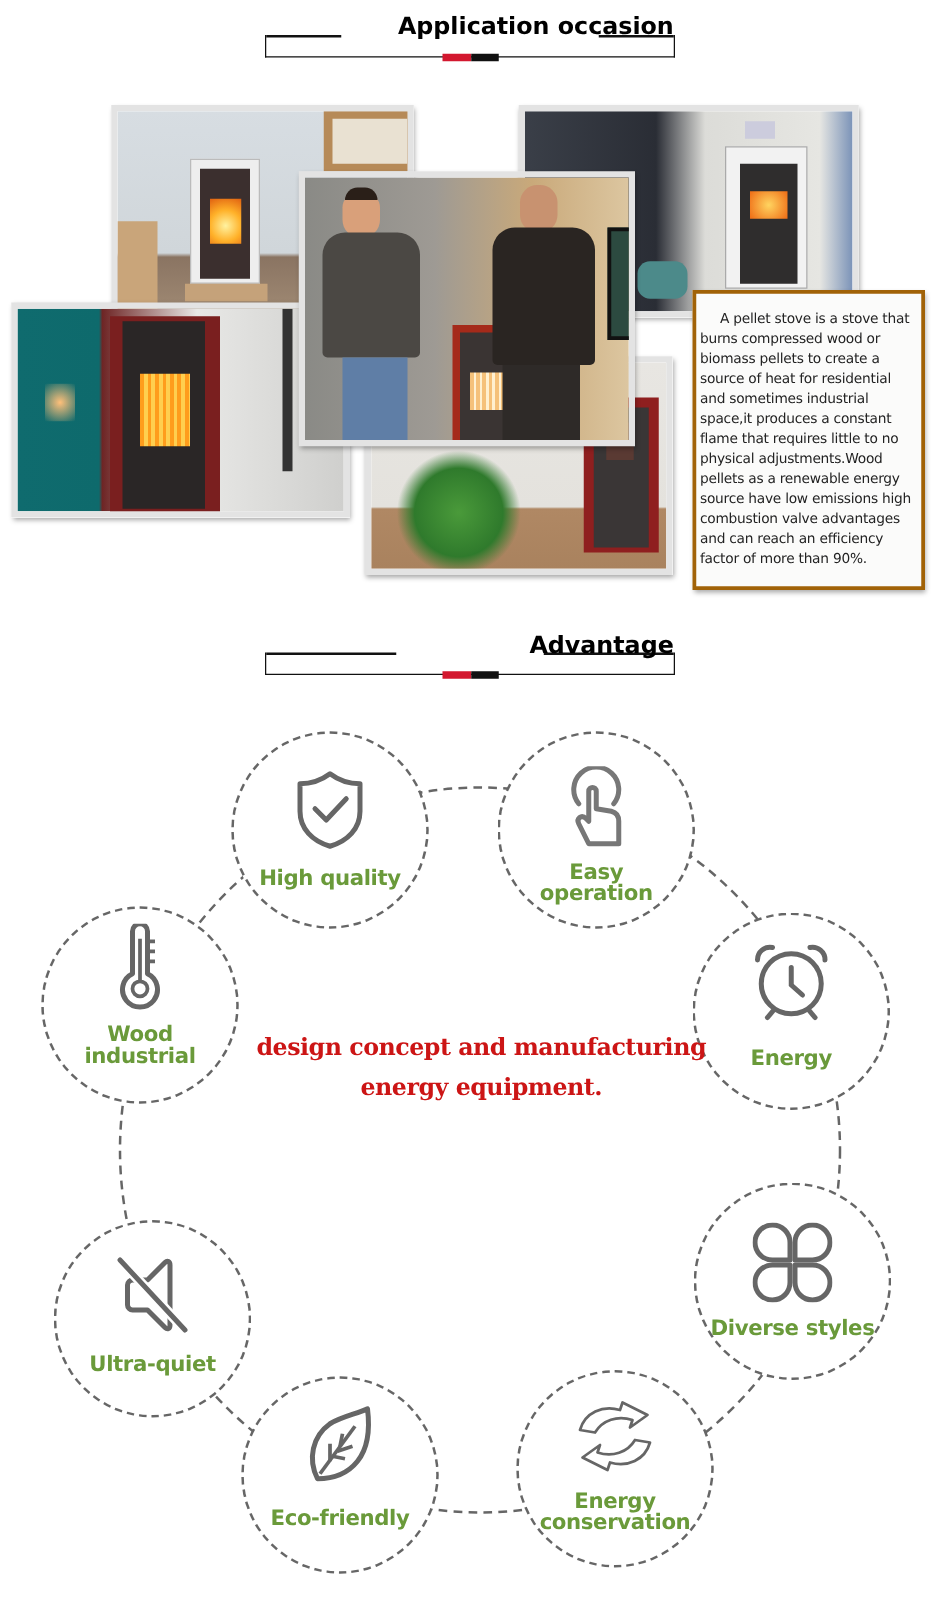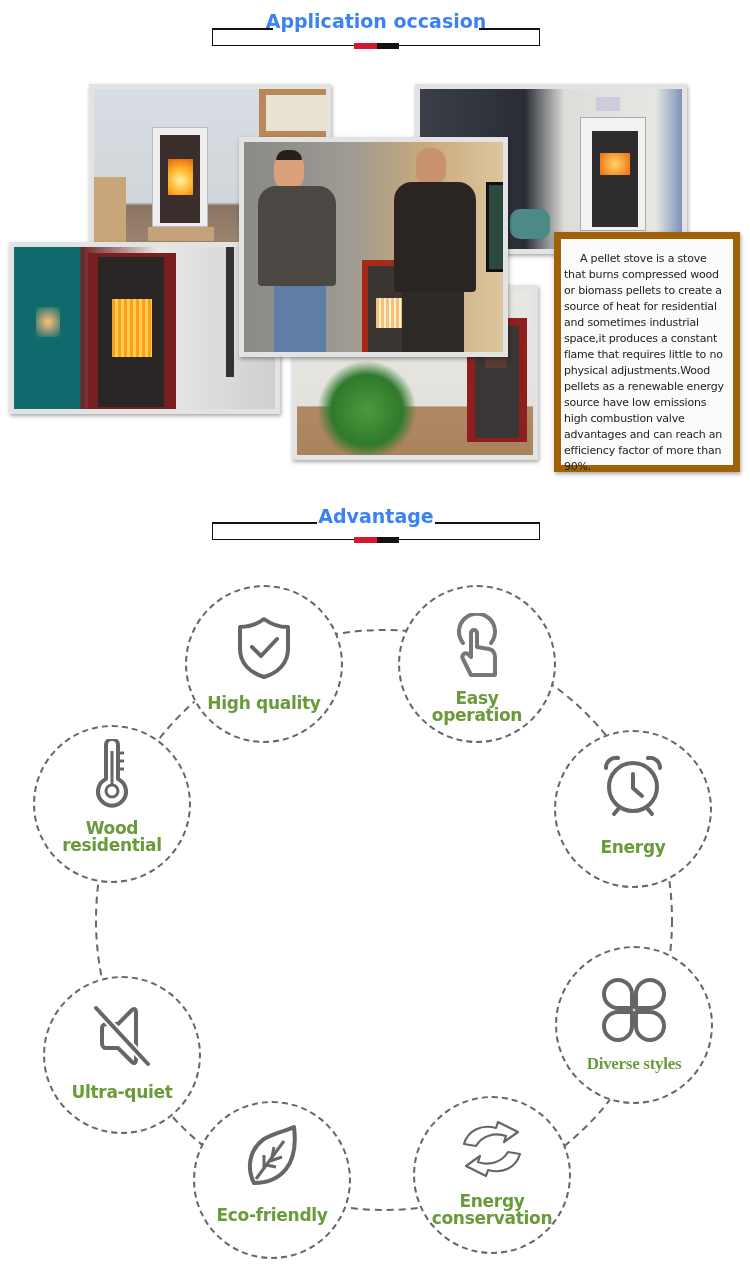--- a/index.html
+++ b/index.html
@@ -1,26 +1,26 @@
 <!DOCTYPE html>
 <html><head>
 <meta charset="utf-8">
 <style>
   * { margin:0; padding:0; box-sizing:border-box; }
   body { width:750px; height:1283px; background:#ffffff; position:relative; overflow:hidden; font-family:"Liberation Sans", "DejaVu Sans", sans-serif; }
   .section-title { position:absolute; left:212px; width:328px; height:18px; border:1.5px solid #111; border-top:none; }
   .section-title .topline { position:absolute; top:0; height:1.5px; background:#111; }
-  .section-title .label { position:absolute; left:0; right:0; text-align:center; font-weight:bold; font-size:19px; color:#3b82f6; font-family:"DejaVu Sans", sans-serif; background:transparent; }
+  .section-title .label { position:absolute; left:0; right:0; text-align:right; font-weight:bold; font-size:19px; color:#000000; font-family:"DejaVu Sans", sans-serif; background:transparent; }
   .section-title .bar-red { position:absolute; bottom:-4px; left:141px; width:23px; height:6px; background:#d3182f; }
   .section-title .bar-black { position:absolute; bottom:-4px; left:164px; width:22px; height:6px; background:#111; }
 
   .photo { position:absolute; border:5px solid #e3e3e3; box-shadow:1px 2px 4px rgba(0,0,0,0.35); overflow:hidden; }
   .photo .scene { position:absolute; inset:0; }
 
-  .desc-card { position:absolute; left:554px; top:232px; width:186px; height:240px; background:#fbfbfa; border:7px solid #a16207; box-shadow:1px 2px 4px rgba(0,0,0,0.35); padding:12px 4px 0 3px; font-family:"DejaVu Sans", sans-serif; font-size:11px; line-height:16px; color:#222; text-indent:16px; letter-spacing:-0.2px; }
+  .desc-card { position:absolute; left:554px; top:232px; width:186px; height:240px; background:#fbfbfa; border:3px solid #a16207; box-shadow:1px 2px 4px rgba(0,0,0,0.35); padding:12px 4px 0 3px; font-family:"DejaVu Sans", sans-serif; font-size:11px; line-height:16px; color:#222; text-indent:16px; letter-spacing:-0.2px; }
 
   .ring { position:absolute; }
   .adv { position:absolute; width:158px; height:158px; border:2px dashed #666; border-radius:50%; background:#fff; }
   .adv .ico { position:absolute; left:50%; transform:translateX(-50%); }
   .adv .lbl { position:absolute; left:0; right:0; text-align:center; color:#6a9a3a; font-weight:bold; font-size:17px; line-height:17px; font-family:"DejaVu Sans", sans-serif; letter-spacing:-0.3px; }
 
   .center-text { position:absolute; left:120px; top:823px; width:530px; text-align:center; color:#cc1515; font-family:"DejaVu Serif", serif; font-weight:bold; font-size:19px; line-height:31.5px; letter-spacing:-0.4px; }
 </style>
 </head>
 <body>
@@ -123,21 +123,21 @@
 <div class="adv" style="left:33px;top:725px;">
   <svg class="ico" width="40" height="70" viewBox="0 0 40 70" style="top:12px;">
     <path d="M14 6 A6 6 0 0 1 26 6 L26 40 A14 14 0 1 1 14 40 Z" fill="none" stroke="#666" stroke-width="4" stroke-linejoin="round"></path>
     <circle cx="20" cy="52" r="6" fill="none" stroke="#666" stroke-width="3"></circle>
     <line x1="20" y1="12" x2="20" y2="46" stroke="#666" stroke-width="3"></line>
     <line x1="26" y1="14" x2="32" y2="14" stroke="#666" stroke-width="3"></line>
     <line x1="26" y1="22" x2="32" y2="22" stroke="#666" stroke-width="3"></line>
     <line x1="26" y1="30" x2="32" y2="30" stroke="#666" stroke-width="3"></line>
   </svg>
   <div class="lbl" style="top:93px;">Wood</div>
-  <div class="lbl" style="top:110px;">residential</div>
+  <div class="lbl" style="top:110px;">industrial</div>
 </div>
 
 <div class="adv" style="left:554px;top:730px;">
   <svg class="ico" width="66" height="66" viewBox="0 0 66 66" style="top:20px;">
     <circle cx="33" cy="35" r="24" fill="none" stroke="#666" stroke-width="4"></circle>
     <path d="M6 16 A10 10 0 0 1 18 6" fill="none" stroke="#666" stroke-width="4" stroke-linecap="round"></path>
     <path d="M48 6 A10 10 0 0 1 60 16" fill="none" stroke="#666" stroke-width="4" stroke-linecap="round"></path>
     <path d="M33 22 L33 36 L42 44" fill="none" stroke="#666" stroke-width="4" stroke-linecap="round"></path>
     <line x1="14" y1="62" x2="19" y2="56" stroke="#666" stroke-width="4" stroke-linecap="round"></line>
     <line x1="52" y1="62" x2="47" y2="56" stroke="#666" stroke-width="4" stroke-linecap="round"></line>
@@ -154,21 +154,21 @@
   <div class="lbl" style="top:106px;">Ultra-quiet</div>
 </div>
 
 <div class="adv" style="left:555px;top:946px;">
   <svg class="ico" width="64" height="64" viewBox="0 0 64 64" style="top:30px;">
     <path d="M30 30 L30 16 A14 14 0 1 0 16 30 Z" fill="none" stroke="#666" stroke-width="4" stroke-linejoin="round"></path>
     <path d="M34 30 L34 16 A14 14 0 1 1 48 30 Z" fill="none" stroke="#666" stroke-width="4" stroke-linejoin="round"></path>
     <path d="M30 34 L30 48 A14 14 0 1 1 16 34 Z" fill="none" stroke="#666" stroke-width="4" stroke-linejoin="round"></path>
     <path d="M34 34 L34 48 A14 14 0 1 0 48 34 Z" fill="none" stroke="#666" stroke-width="4" stroke-linejoin="round"></path>
   </svg>
-  <div class="lbl" style="top:107px;font-family:Liberation Serif, serif;">Diverse styles</div>
+  <div class="lbl" style="top:107px;">Diverse styles</div>
 </div>
 
 <div class="adv" style="left:193px;top:1101px;">
   <svg class="ico" width="56" height="66" viewBox="0 0 56 66" style="top:20px;">
     <path d="M10 60 C2 44 6 26 20 16 C30 10 42 8 50 4 C52 20 50 36 42 46 C34 56 22 60 10 60 Z" fill="none" stroke="#666" stroke-width="4" stroke-linejoin="round"></path>
     <path d="M12 56 L40 18" fill="none" stroke="#666" stroke-width="3"></path>
     <path d="M20 46 L20 32 M26 38 L38 34 M28 34 L30 24 M22 42 L32 44" fill="none" stroke="#666" stroke-width="3"></path>
   </svg>
   <div class="lbl" style="top:104px;">Eco-friendly</div>
 </div>
@@ -176,13 +176,15 @@
 <div class="adv" style="left:413px;top:1096px;">
   <svg class="ico" width="64" height="62" viewBox="0 0 64 62" style="top:20px;">
     <path d="M4 26 C8 12 22 6 36 10 L38 4 L58 14 L44 24 L46 18 C34 14 22 18 16 28 Z" fill="none" stroke="#666" stroke-width="2.2" stroke-linejoin="round"></path>
     <path d="M60 36 C56 50 42 56 28 52 L26 58 L6 48 L20 38 L18 44 C30 48 42 44 48 34 Z" fill="none" stroke="#666" stroke-width="2.2" stroke-linejoin="round"></path>
   </svg>
   <div class="lbl" style="top:95px;">Energy</div>
   <div class="lbl" style="top:112px;">conservation</div>
 </div>
 
 <div class="center-text">
+  <div>design concept and manufacturing</div>
+  <div>energy equipment.</div>
 </div>
 
 </body></html>

